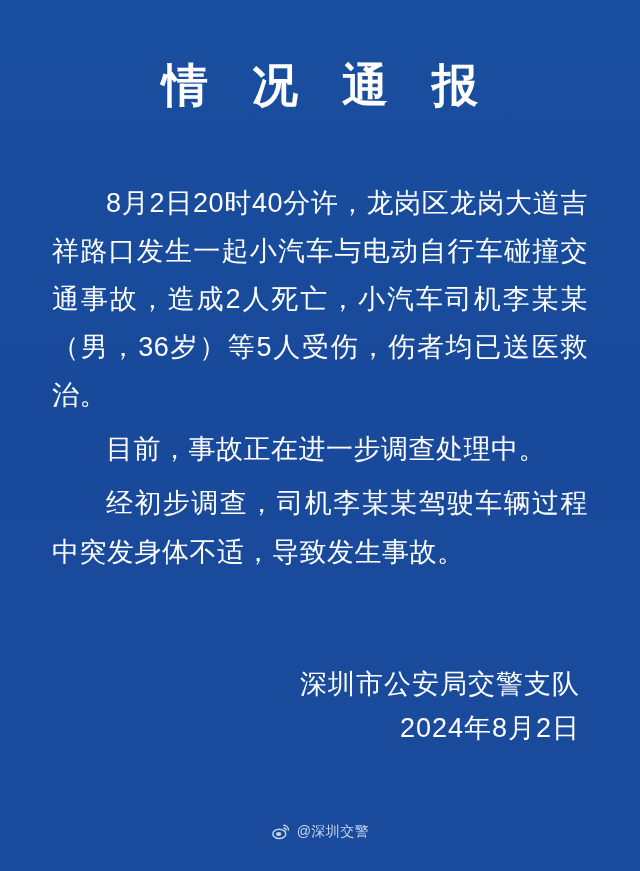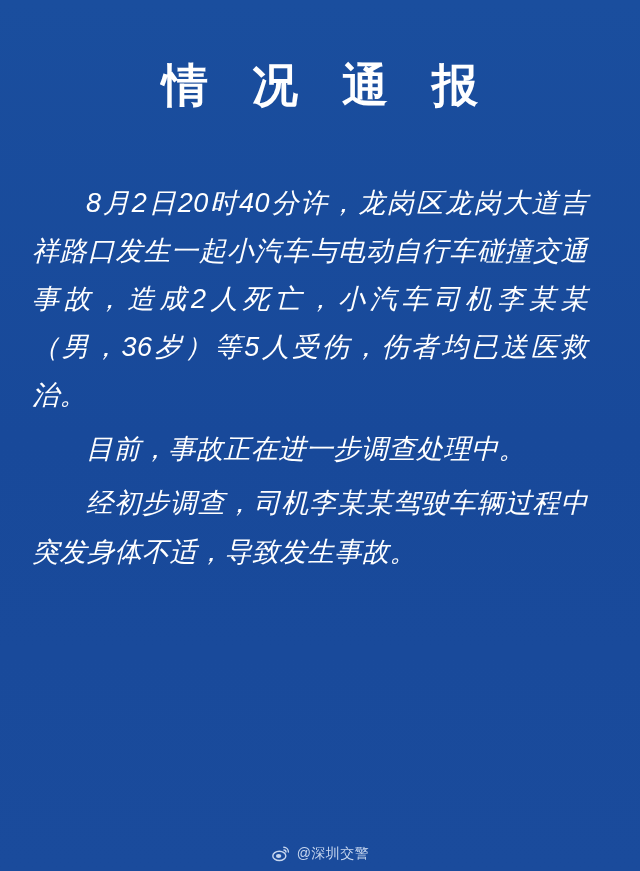--- a/index.html
+++ b/index.html
@@ -27,23 +27,22 @@
     text-align: center;
     color: #ffffff;
     font-family: "DejaVu Serif", "Liberation Serif", serif;
     font-weight: bold;
     font-size: 46px;
     letter-spacing: 14px;
     text-indent: 14px;
     line-height: 1.2;
   }
   .body-wrap {
-    margin: 66px 52px 0 32px;
+    margin: 66px 52px 0 52px;
     color: #ffffff;
-    font-style: italic;
   }
   .para {
     font-size: 27px;
     line-height: 1.78;
     letter-spacing: 0.5px;
     text-indent: 2em;
     margin: 0 0 2px 0;
     text-align: justify;
     text-justify: inter-ideograph;
     font-family: "Liberation Sans", sans-serif;
@@ -65,21 +64,21 @@
   }
   .sign-date {
     font-size: 27px;
     line-height: 1.65;
     letter-spacing: 1px;
   }
   .footer {
     position: absolute;
     left: 0;
     right: 0;
-    bottom: 8px;
+    bottom: 30px;
     display: flex;
     align-items: center;
     justify-content: center;
     gap: 7px;
   }
   .weibo-icon {
     width: 19px;
     height: 19px;
     display: inline-block;
     position: relative;
@@ -100,20 +99,24 @@
 <div class="poster">
 
   <div class="title">情 况 通 报</div>
 
   <div class="body-wrap">
     <p class="para">8月2日20时40分许，龙岗区龙岗大道吉祥路口发生一起小汽车与电动自行车碰撞交通事故，造成2人死亡，小汽车司机李某某（男，36岁）等5人受伤，伤者均已送医救治。</p>
     <p class="para">目前，事故正在进一步调查处理中。</p>
     <p class="para">经初步调查，司机李某某驾驶车辆过程中突发身体不适，导致发生事故。</p>
   </div>
 
+  <div class="signature">
+    <div class="sign-org">深圳市公安局交警支队</div>
+    <div class="sign-date">2024年8月2日</div>
+  </div>
 
   <div class="footer">
     <span class="weibo-icon">
       <svg width="19" height="19" viewBox="0 0 24 24" aria-hidden="true">
         <ellipse cx="10.5" cy="15" rx="8.2" ry="5.9" fill="none" stroke="#c8d7ef" stroke-width="1.8"></ellipse>
         <ellipse cx="9.6" cy="15.2" rx="3.4" ry="2.5" fill="#c8d7ef"></ellipse>
         <path d="M16.2 4.2c3.2 0 5.8 2.6 5.8 5.8" fill="none" stroke="#c8d7ef" stroke-width="1.8" stroke-linecap="round"></path>
         <path d="M16.4 7.6c1.4 0 2.5 1.1 2.5 2.5" fill="none" stroke="#c8d7ef" stroke-width="1.8" stroke-linecap="round"></path>
       </svg>
     </span>

